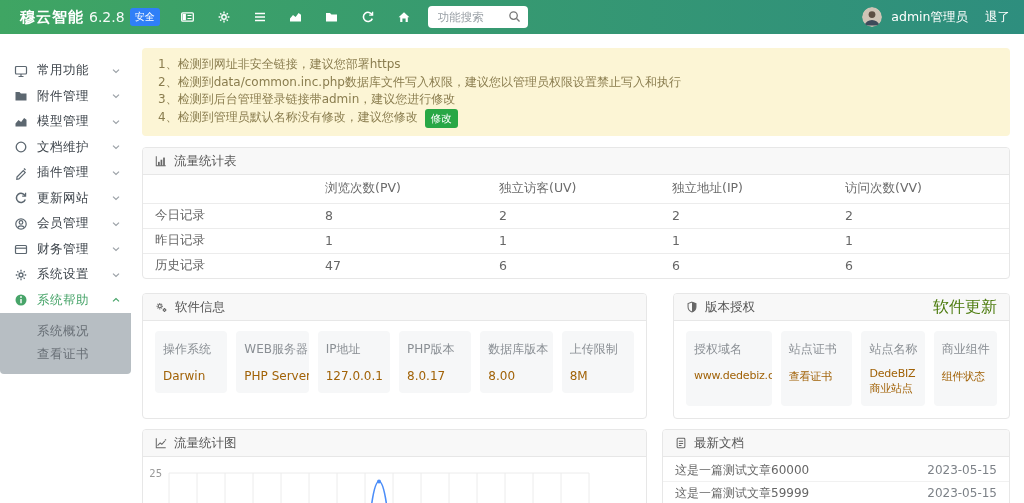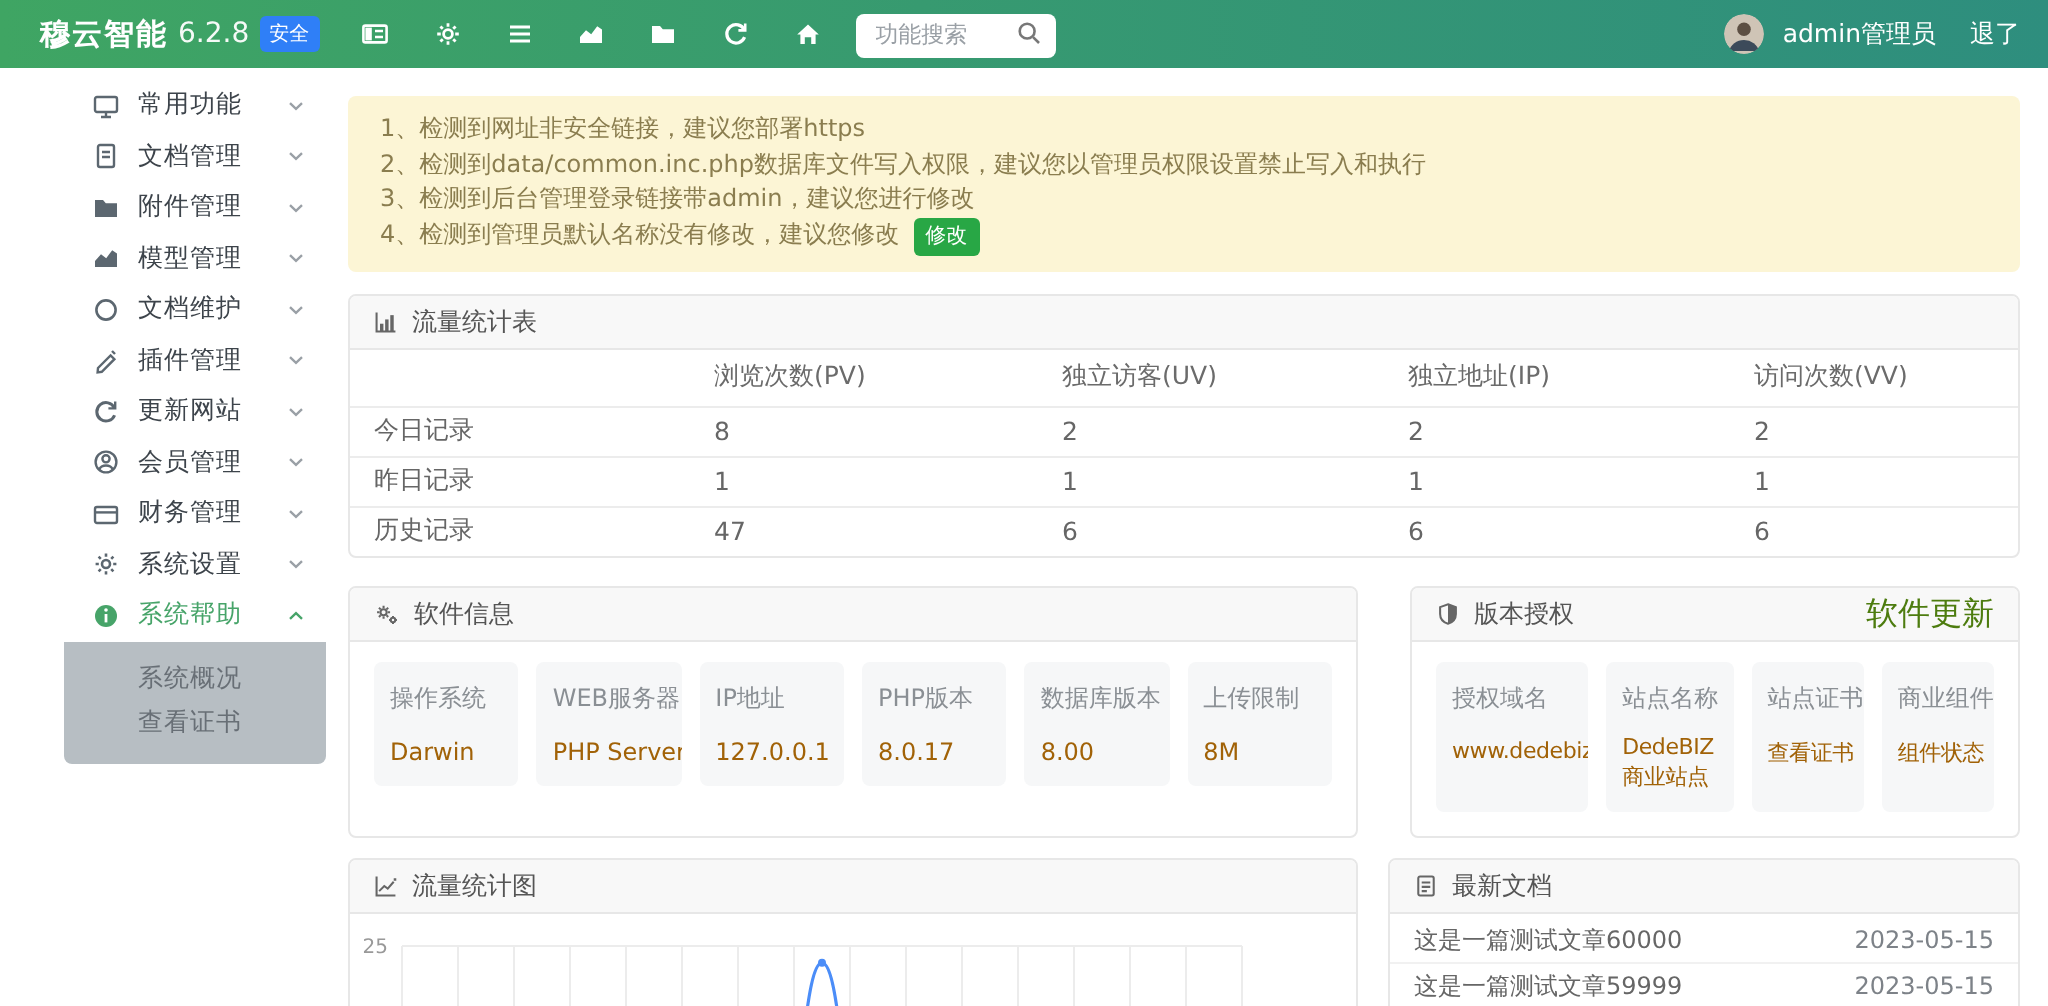--- a/index.html
+++ b/index.html
@@ -22,21 +22,21 @@
                 font-size:11.5px;color:#555;outline:none;background:#fff;}
   .search-input::placeholder{color:#9aa0a6;}
   .search-icon{position:absolute;right:7px;top:4px;cursor:pointer;}
   .top-right{margin-left:auto;display:flex;align-items:center;gap:9px;}
   .avatar{width:20px;height:20px;border-radius:50%;overflow:hidden;cursor:pointer;flex-shrink:0;}
   .user-name{font-size:12.5px;cursor:pointer;}
   .logout{font-size:12.5px;margin-left:8px;cursor:pointer;}
 
   
   .layout{display:flex;height:469px;}
-  .sidebar{width:131px;flex-shrink:0;background:#fff;padding-top:6px;margin-left:32px;}
+  .sidebar{width:131px;flex-shrink:0;background:#fff;padding-top:24px;}
   .s-item{height:25.5px;display:flex;align-items:center;padding:0 11px 0 14px;
           color:#3d444b;font-size:12.5px;cursor:pointer;}
   .s-ico{width:14px;margin-right:9px;display:flex;align-items:center;}
   .s-label{flex:1;letter-spacing:.5px;}
   .s-chev{display:flex;align-items:center;}
   .s-item.active{color:#47a469;}
   .submenu{background:#b7bec3;border-radius:0 0 4px 4px;padding:7px 0 9px;}
   .sub-item{height:22.5px;line-height:22.5px;padding-left:37px;font-size:12.5px;
             color:#686f76;cursor:pointer;letter-spacing:.5px;}
 
@@ -168,34 +168,20 @@
 
   <div class="sidebar">
     <div class="s-item">
       <span class="s-ico">
           <svg width="14" height="14" viewBox="0 0 14 14" fill="none" stroke="#5c6770" stroke-width="1.2">
             <rect x="1.5" y="2.5" width="11" height="7.5" rx="1"></rect>
             <path d="M7 10v2M4.5 12.5h5"></path>
           </svg>
         </span>
       <span class="s-label">常用功能</span>
-      <span class="s-chev">
-          <svg width="8" height="8" viewBox="0 0 8 8">
-            <polyline points="1,2.6 4,5.4 7,2.6" fill="none" stroke="#9aa0a6" stroke-width="1.2"></polyline>
-          </svg>
-        </span>
-    </div>
-    <div class="s-item">
-      <span class="s-ico">
-          <svg width="14" height="14" viewBox="0 0 14 14" fill="none" stroke="#5c6770" stroke-width="1.2">
-            <rect x="3" y="1.5" width="8" height="11" rx="1"></rect>
-            <path d="M5 5h4M5 7.5h4"></path>
-          </svg>
-        </span>
-      <span class="s-label">文档管理</span>
       <span class="s-chev">
           <svg width="8" height="8" viewBox="0 0 8 8">
             <polyline points="1,2.6 4,5.4 7,2.6" fill="none" stroke="#9aa0a6" stroke-width="1.2"></polyline>
           </svg>
         </span>
     </div>
     <div class="s-item">
       <span class="s-ico">
           <svg width="14" height="14" viewBox="0 0 14 14">
             <path d="M1.5 3h4l1.4 1.6h5.6v6.9H1.5z" fill="#5c6770"></path>
@@ -438,26 +424,26 @@
           <span>版本授权</span>
           <span class="spacer"></span>
           <span class="h-link">软件更新</span>
         </div>
         <div class="box-grid grid4">
           <div class="ibox">
             <div class="ibox-label">授权域名</div>
             <div class="ibox-value">www.dedebiz.com</div>
           </div>
           <div class="ibox">
+            <div class="ibox-label">站点证书</div>
+            <div class="ibox-value link-val">查看证书</div>
+          </div>
+          <div class="ibox">
             <div class="ibox-label">站点名称</div>
             <div class="ibox-value wrap">DedeBIZ商业站点</div>
-          </div>
-          <div class="ibox">
-            <div class="ibox-label">站点证书</div>
-            <div class="ibox-value link-val">查看证书</div>
           </div>
           <div class="ibox">
             <div class="ibox-label">商业组件</div>
             <div class="ibox-value link-val">组件状态</div>
           </div>
         </div>
       </div>
     </div>
 
     <div class="row3">

